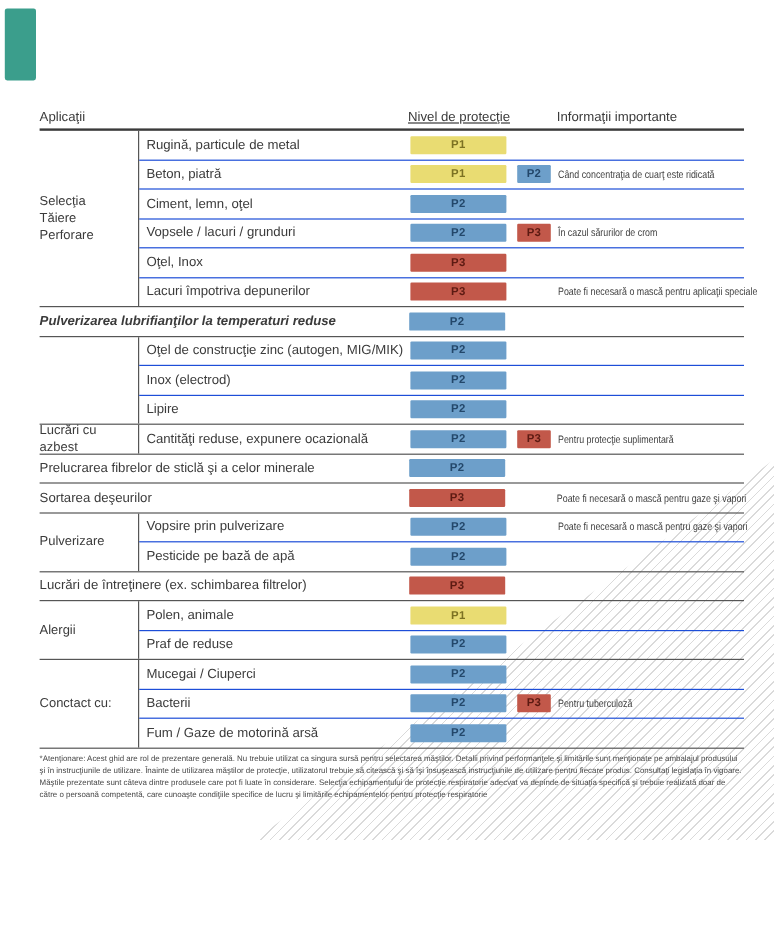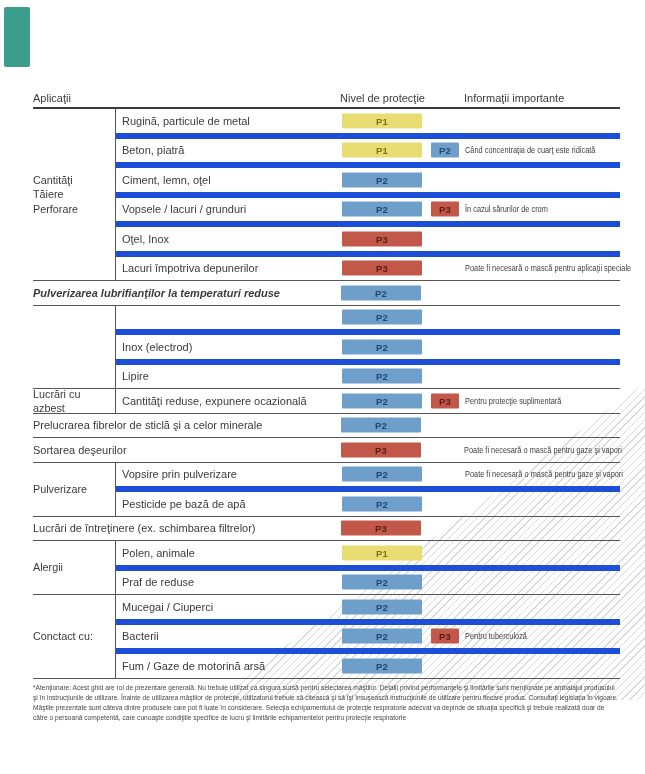--- a/index.html
+++ b/index.html
@@ -12,26 +12,26 @@
     position:absolute;left:0;top:0;width:645px;height:774px;pointer-events:none;
     background:repeating-linear-gradient(135deg, transparent 0 4.5px, #dadada 4.5px 5.5px);
     clip-path:polygon(645px 383px, 645px 700px, 212px 700px);
     z-index:0;
   }
   .content{position:absolute;left:33px;top:88px;width:587px;z-index:1;}
   .page-title{font-size:17.5px;font-weight:400;color:#3a3a3a;margin:0 0 14px 0;letter-spacing:.2px;}
   .header-row{position:relative;height:19px;border-bottom:2px solid #3a3a3a;font-size:11px;color:#3b3b3b;}
   .header-row span{position:absolute;bottom:3px;white-space:nowrap;}
   .h-apps{left:0;text-align:right;}
-  .h-prot{left:307px;}
+  .h-prot{left:307px;text-decoration:underline;}
   .h-info{left:431px;}
   .section{position:relative;}
   .section + .section{border-top:1px solid #565656;}
   .section .rows{margin-left:82px;border-left:1px solid #565656;}
-  .section .rows .row + .row{border-top:6px solid #1d4ed8;}
+  .section .rows .row + .row{border-top:1px solid #1d4ed8;}
   .cat{
     position:absolute;left:0;top:0;bottom:0;width:80px;
     display:flex;flex-direction:column;justify-content:center;
     font-size:10.8px;line-height:1.3;color:#3b3b3b;
   }
   .row{position:relative;height:23.5px;display:flex;align-items:center;font-size:11px;color:#3b3b3b;}
   .rows .row{padding-left:6px;}
   .row.full{padding-left:0;}
   .lbl{white-space:nowrap;}
   .lbl.bold{font-weight:700;font-style:italic;}
@@ -61,21 +61,21 @@
 
   <div class="header-row">
     <span class="h-apps">Aplicaţii</span>
     <span class="h-prot">Nivel de protecţie</span>
     <span class="h-info">Informaţii importante</span>
   </div>
 
   <div>
       <div class="section">
         <div class="cat">
-          <div>Cantităţi</div>
+          <div>Selecţia</div>
           <div>Tăiere</div>
           <div>Perforare</div>
         </div>
         <div class="rows">
           <div class="row">
             <div class="lbl">Rugină, particule de metal</div>
             <div class="badge main" style="left: 226px; background: rgb(233, 220, 114); color: rgb(124, 113, 34);">P1</div>
           </div>
           <div class="row">
             <div class="lbl">Beton, piatră</div>
@@ -106,20 +106,21 @@
       </div>
       <div class="section">
         <div class="row full">
           <div class="lbl bold">Pulverizarea lubrifianţilor la temperaturi reduse</div>
           <div class="badge main" style="left: 308px; background: rgb(109, 159, 202); color: rgb(35, 71, 106);">P2</div>
         </div>
       </div>
       <div class="section">
         <div class="rows">
           <div class="row">
+            <div class="lbl">Oţel de construcţie zinc (autogen, MIG/MIK)</div>
             <div class="badge main" style="left: 226px; background: rgb(109, 159, 202); color: rgb(35, 71, 106);">P2</div>
           </div>
           <div class="row">
             <div class="lbl">Inox (electrod)</div>
             <div class="badge main" style="left: 226px; background: rgb(109, 159, 202); color: rgb(35, 71, 106);">P2</div>
           </div>
           <div class="row">
             <div class="lbl">Lipire</div>
             <div class="badge main" style="left: 226px; background: rgb(109, 159, 202); color: rgb(35, 71, 106);">P2</div>
           </div>

